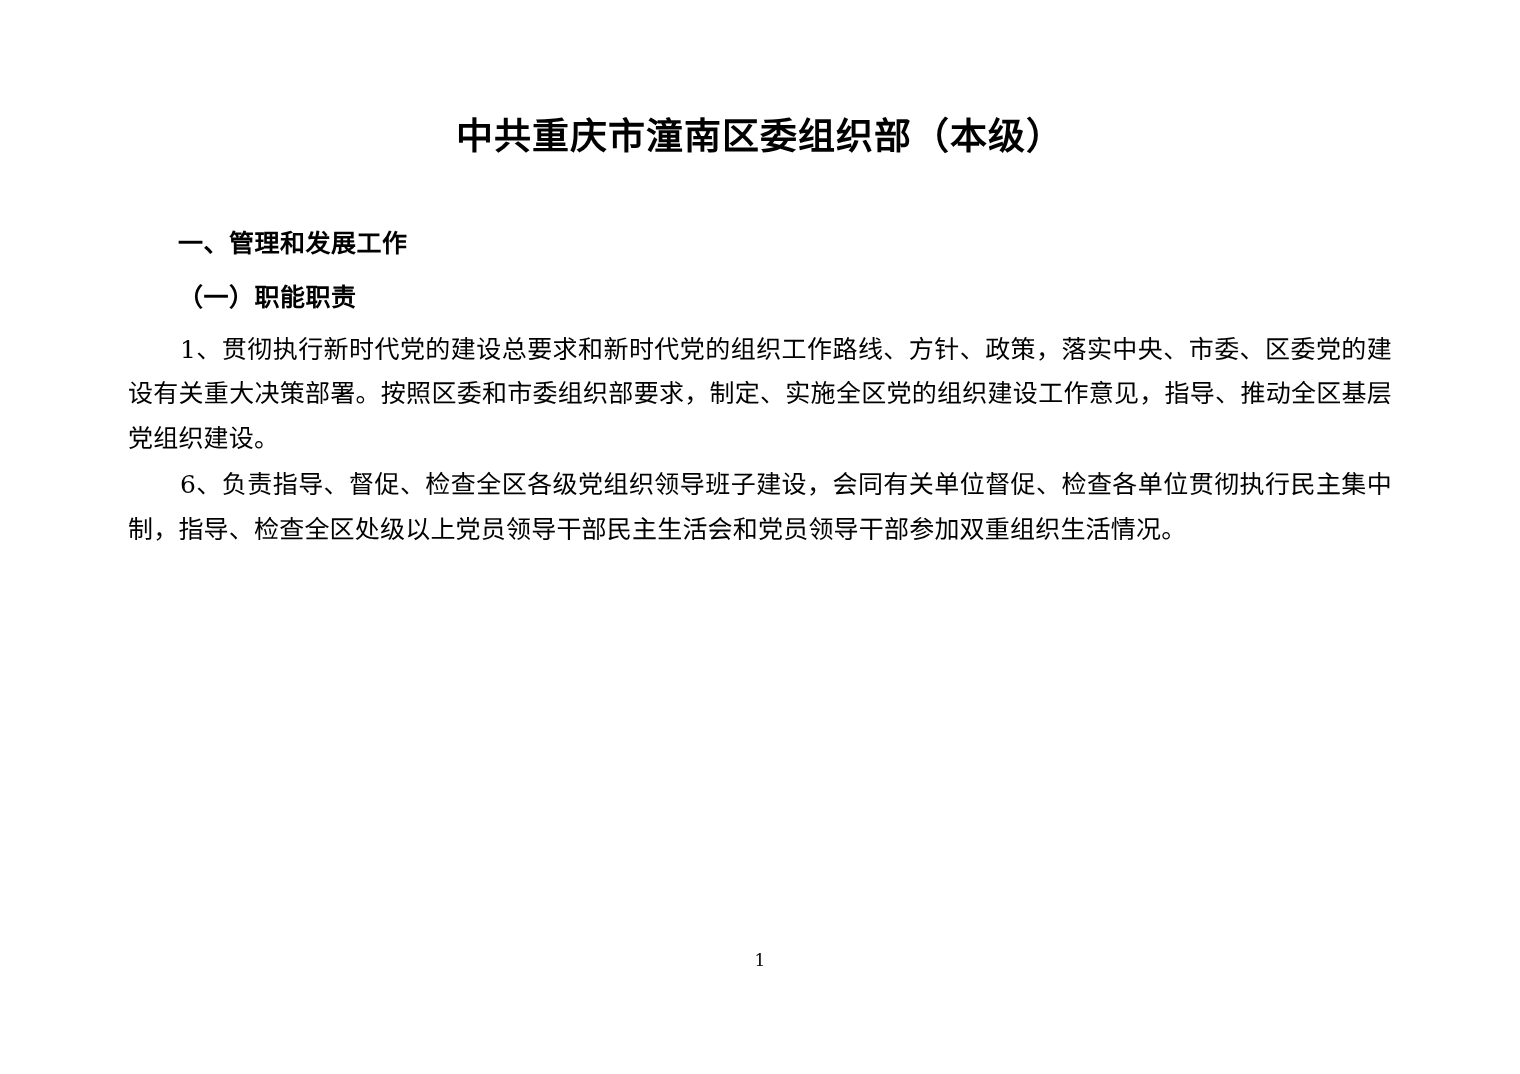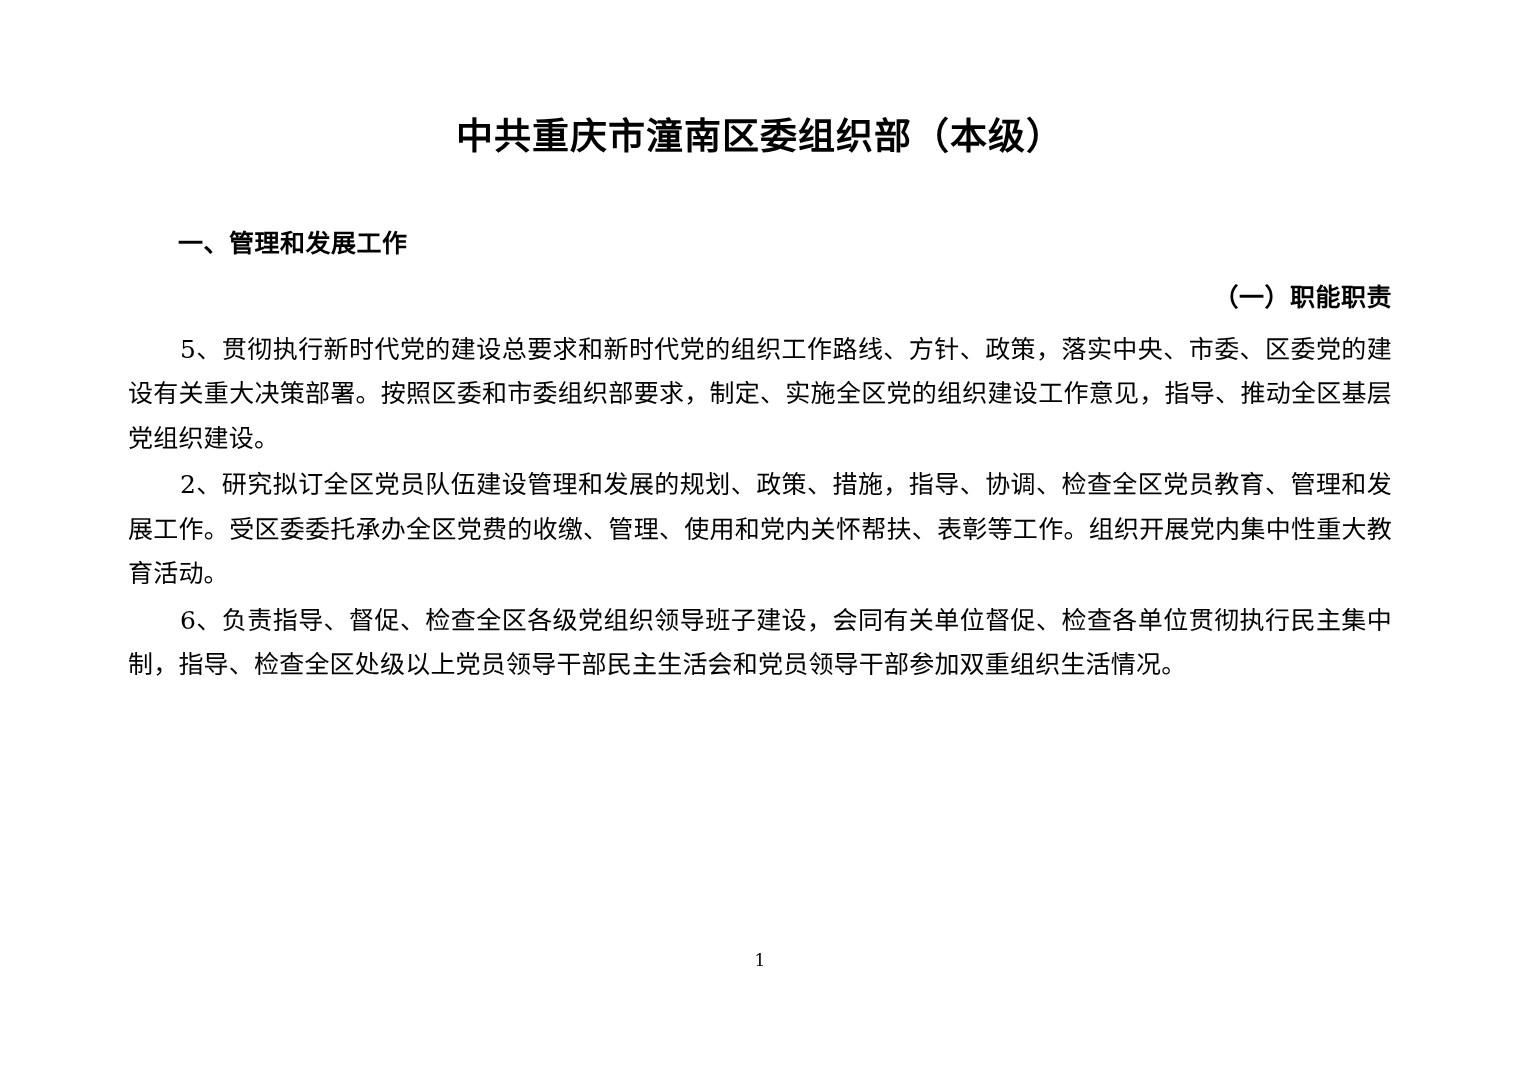--- a/index.html
+++ b/index.html
@@ -47,21 +47,20 @@
     letter-spacing: 0.5px;
   }
   .heading-2 {
     font-family: "DejaVu Sans", "Liberation Sans", sans-serif;
     font-weight: bold;
     font-size: 25px;
     line-height: 1.6;
     text-indent: 50px;
     margin: 0 0 10px 0;
     letter-spacing: 0.5px;
-    text-align: right;
   }
   .para {
     font-family: "DejaVu Serif", "Liberation Serif", serif;
     font-size: 25px;
     line-height: 1.78;
     text-indent: 52px;
     text-align: justify;
     text-justify: inter-ideograph;
     margin: 0 0 2px 0;
     letter-spacing: 0.2px;
@@ -85,19 +84,18 @@
   <h1 class="doc-title">
     <span class="line">中共重庆市潼南区委组织部（本级）</span>
   </h1>
 
   <div class="spacer-after-title"></div>
 
   <div class="heading-1">一、管理和发展工作</div>
 
   <div class="heading-2">（一）职能职责</div>
 
-  <p class="para">5、贯彻执行新时代党的建设总要求和新时代党的组织工作路线、方针、政策，落实中央、市委、区委党的建设有关重大决策部署。按照区委和市委组织部要求，制定、实施全区党的组织建设工作意见，指导、推动全区基层党组织建设。</p>
-  <p class="para">2、研究拟订全区党员队伍建设管理和发展的规划、政策、措施，指导、协调、检查全区党员教育、管理和发展工作。受区委委托承办全区党费的收缴、管理、使用和党内关怀帮扶、表彰等工作。组织开展党内集中性重大教育活动。</p>
+  <p class="para">1、贯彻执行新时代党的建设总要求和新时代党的组织工作路线、方针、政策，落实中央、市委、区委党的建设有关重大决策部署。按照区委和市委组织部要求，制定、实施全区党的组织建设工作意见，指导、推动全区基层党组织建设。</p>
   <p class="para">6、负责指导、督促、检查全区各级党组织领导班子建设，会同有关单位督促、检查各单位贯彻执行民主集中制，指导、检查全区处级以上党员领导干部民主生活会和党员领导干部参加双重组织生活情况。</p>
 
   <div class="page-number">1</div>
 
 </div>
 
 </body></html>

